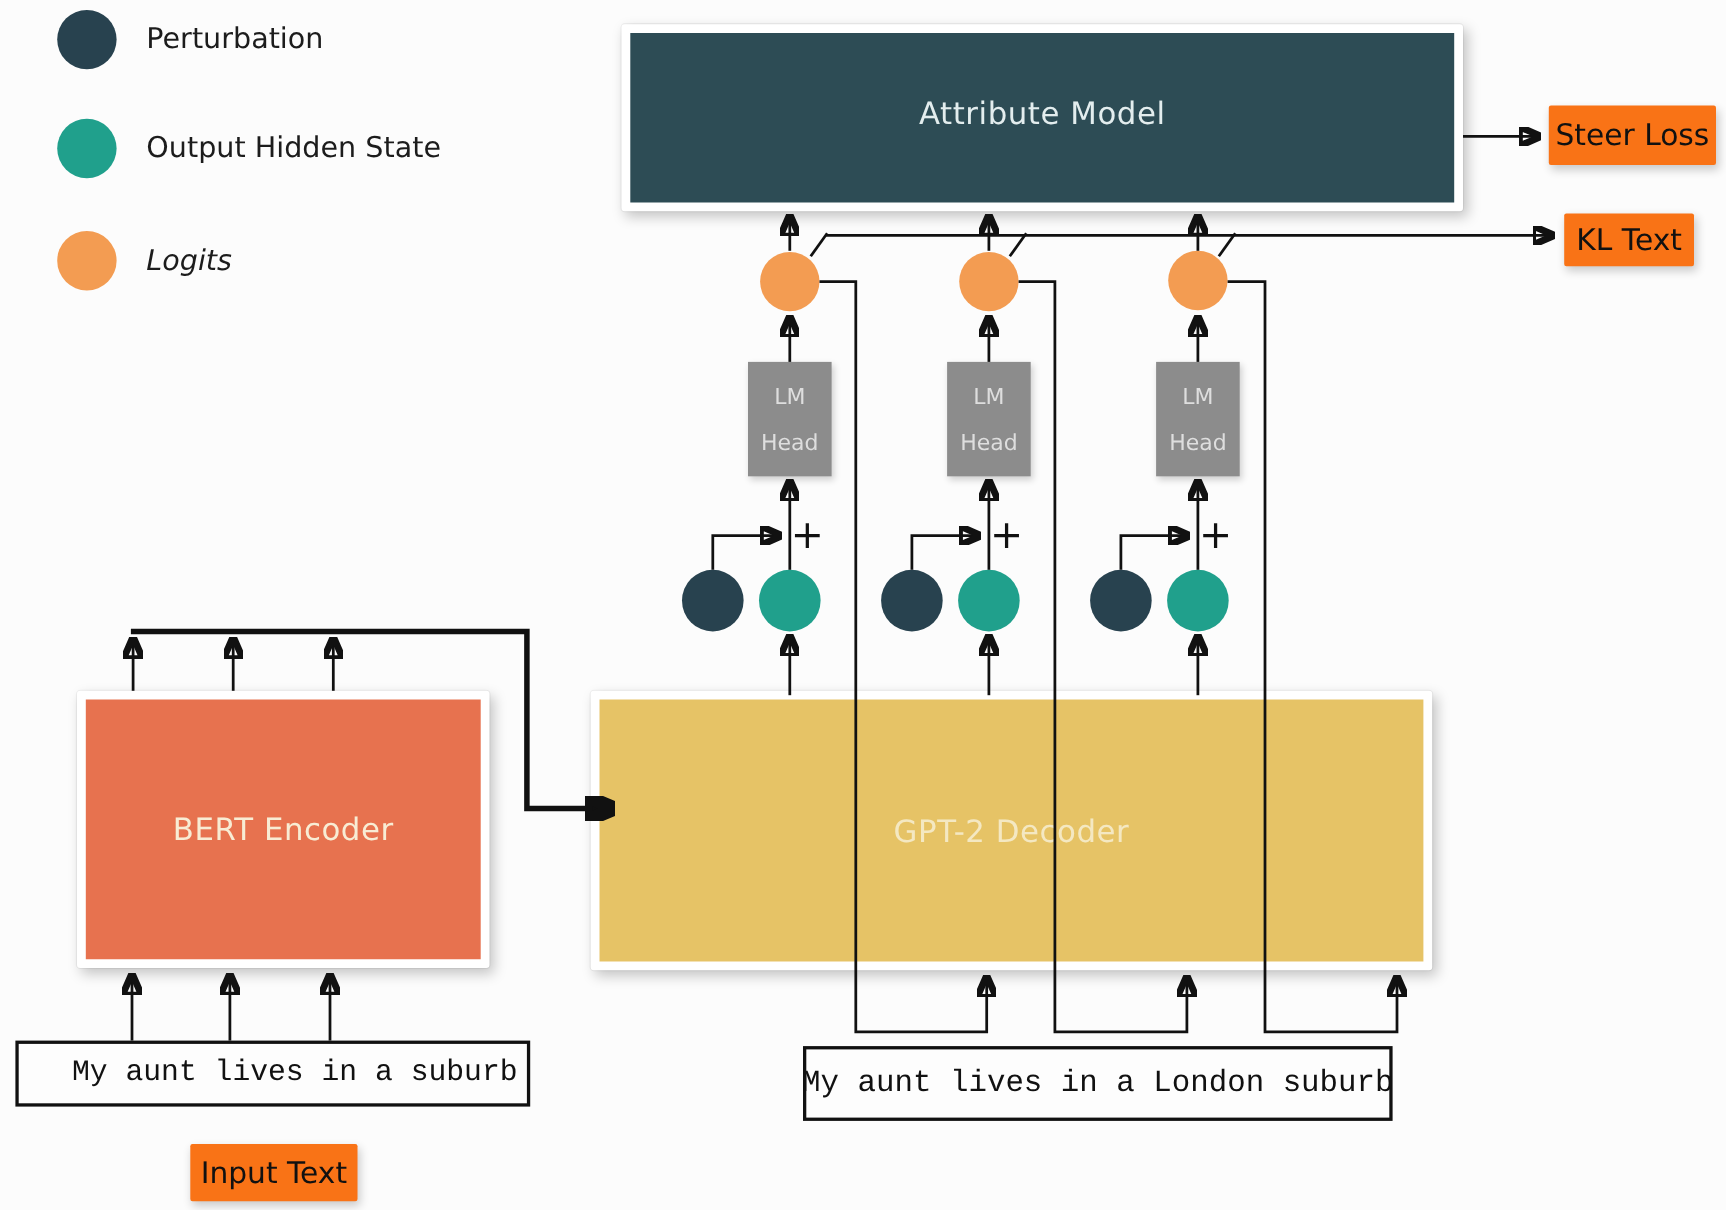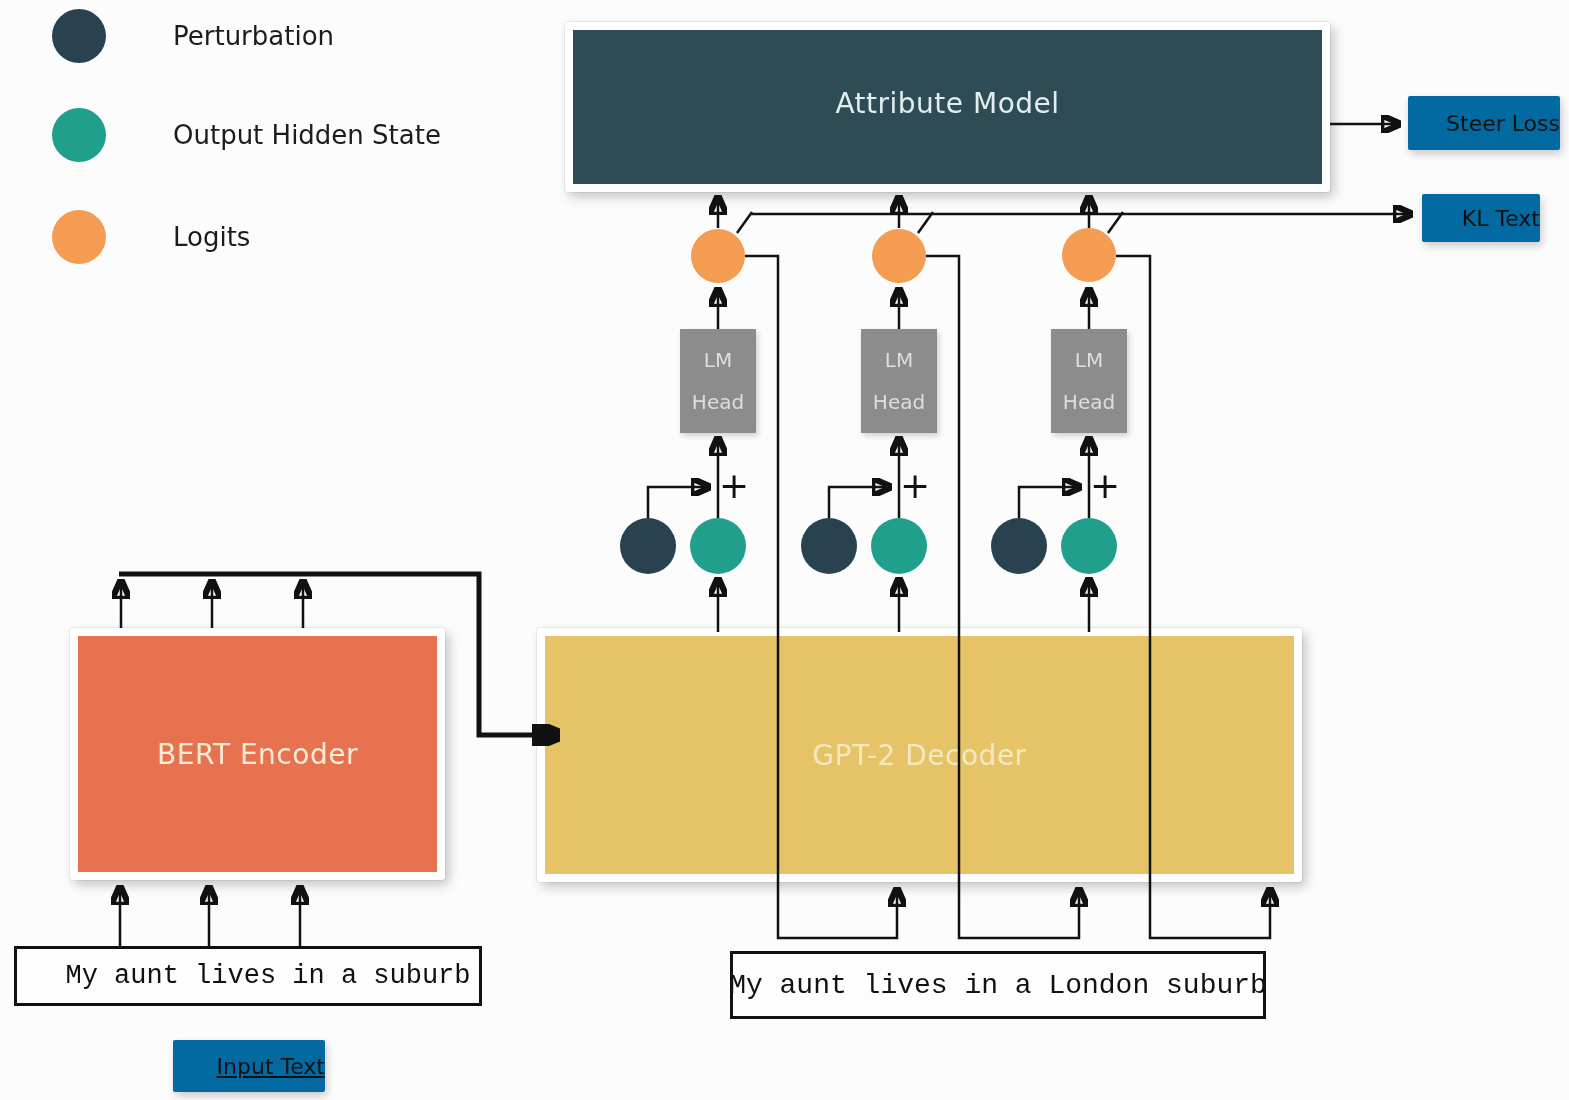--- a/index.html
+++ b/index.html
@@ -31,27 +31,27 @@
     text-align:center;font-size:20px;line-height:42px;
     padding-top:10px;
     box-shadow:2px 3px 6px rgba(0,0,0,0.18);
   }
   
   .circle{border-radius:50%;}
   .c-navy{background:#28424f;}
   .c-teal{background:#20a08c;}
   .c-orange{background:#f39c52;}
   
-  .legend-label{font-size:26px;color:#1c1c1c;line-height:32px;margin-left:40px;}
+  .legend-label{font-size:26px;color:#1c1c1c;line-height:32px;}
   
   .tag{
-    background:#0369a1;border-radius:2px;
+    background:#f97316;border-radius:2px;
     box-shadow:2px 4px 9px rgba(0,0,0,0.20);
-    display:flex;align-items:center;justify-content:flex-end;
-    font-size:22px;color:#111;white-space:nowrap;
+    display:flex;align-items:center;justify-content:center;
+    font-size:27px;color:#111;white-space:nowrap;
   }
   
   .sentence-box{
     background:#fdfdfd;border:3px solid #111;
     display:flex;align-items:center;justify-content:center;
     font-family:"Liberation Mono",monospace;
     color:#111;white-space:nowrap;
   }
   .wires{position:absolute;left:0;top:0;pointer-events:none;}
   .wires path{stroke:#111;stroke-width:2.5;fill:none;}
@@ -64,21 +64,21 @@
 <div class="canvas">
 
   <div class="abs" style="left:0;top:0;width:460px;height:280px;">
     <div class="abs circle c-navy" style="left:52px;top:9px;width:54px;height:54px;"></div>
     <div class="abs legend-label" style="left:133px;top:20px;">Perturbation</div>
 
     <div class="abs circle c-teal" style="left:52px;top:108px;width:54px;height:54px;"></div>
     <div class="abs legend-label" style="left:133px;top:119px;">Output Hidden State</div>
 
     <div class="abs circle c-orange" style="left:52px;top:210px;width:54px;height:54px;"></div>
-    <div class="abs legend-label" style="left:133px;top:221px;">Logits</div>
+    <div class="abs legend-label" style="left:133px;top:221px;font-style:italic;">Logits</div>
   </div>
 
   <div class="abs frame-box attr-box" style="left:565px;top:22px;width:765px;height:170px;text-align:center;">
     <div class="title" style="margin-bottom:8px;">Attribute Model</div>
   </div>
 
   <div class="abs frame-box bert-box" style="left:70px;top:628px;width:375px;height:252px;text-align:center;">
     <div class="title">BERT Encoder</div>
   </div>
 
@@ -118,21 +118,21 @@
     <span>KL Text</span>
   </div>
 
   <div class="abs sentence-box" style="left:14px;top:946px;width:468px;height:60px;font-size:27px;padding-left:40px;">
     <span>My aunt lives in a suburb</span>
   </div>
   <div class="abs sentence-box" style="left:730px;top:951px;width:536px;height:68px;font-size:28px;">
     <span>My aunt lives in a London suburb</span>
   </div>
 
-  <div class="abs tag" style="left:173px;top:1040px;width:152px;height:52px;text-decoration:underline;">
+  <div class="abs tag" style="left:173px;top:1040px;width:152px;height:52px;">
     <span>Input Text</span>
   </div>
 
   <svg class="wires" width="1569" height="1100" viewBox="0 0 1569 1100">
     <defs>
       <marker id="arr" markerUnits="strokeWidth" markerWidth="8" markerHeight="7" refX="7.5" refY="3.5" orient="auto">
         <path d="M0,0 L8,3.5 L0,7 Z" fill="#111" stroke="none"></path>
       </marker>
       <marker id="arrBig" markerUnits="strokeWidth" markerWidth="5.5" markerHeight="4.5" refX="5.2" refY="2.25" orient="auto">
         <path d="M0,0 L5.5,2.25 L0,4.5 Z" fill="#111" stroke="none"></path>

